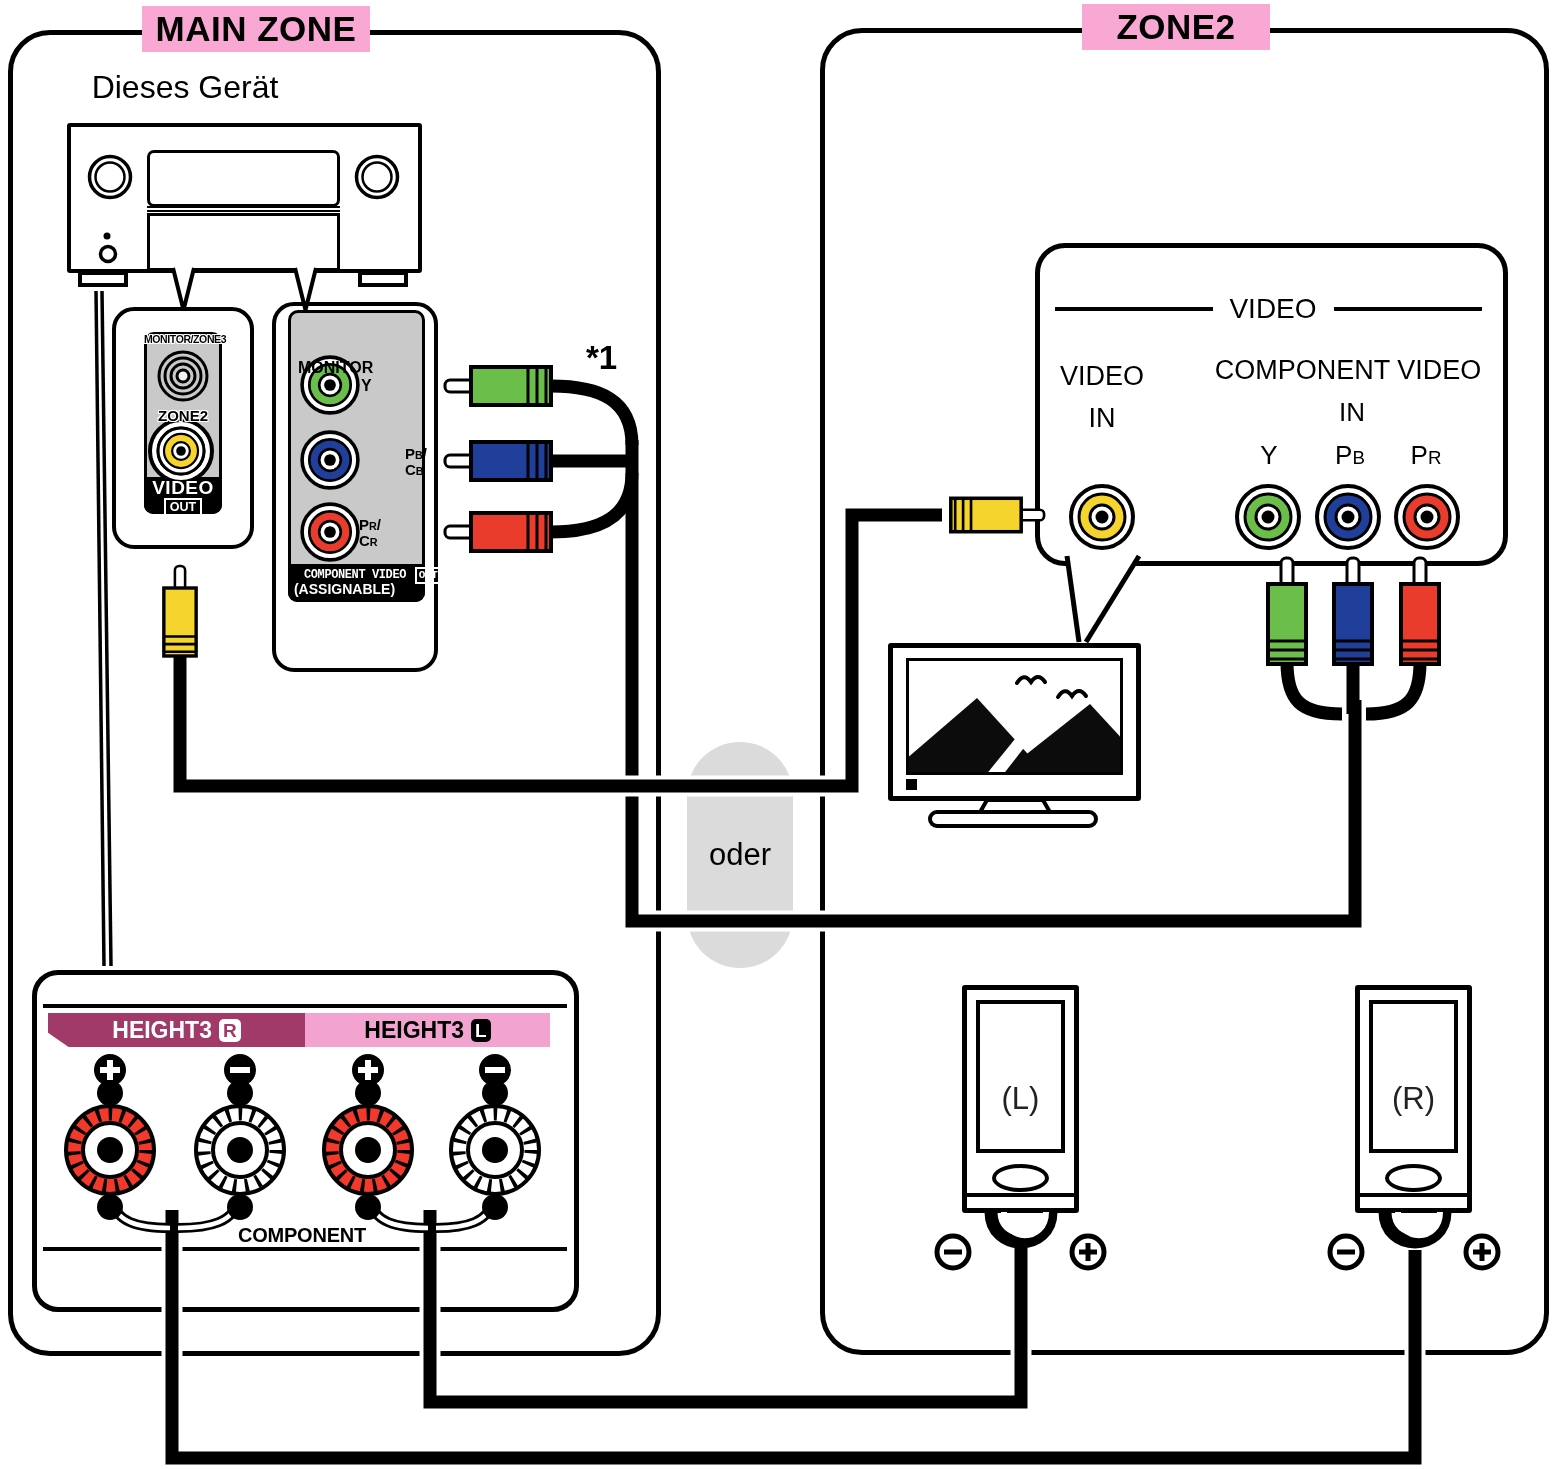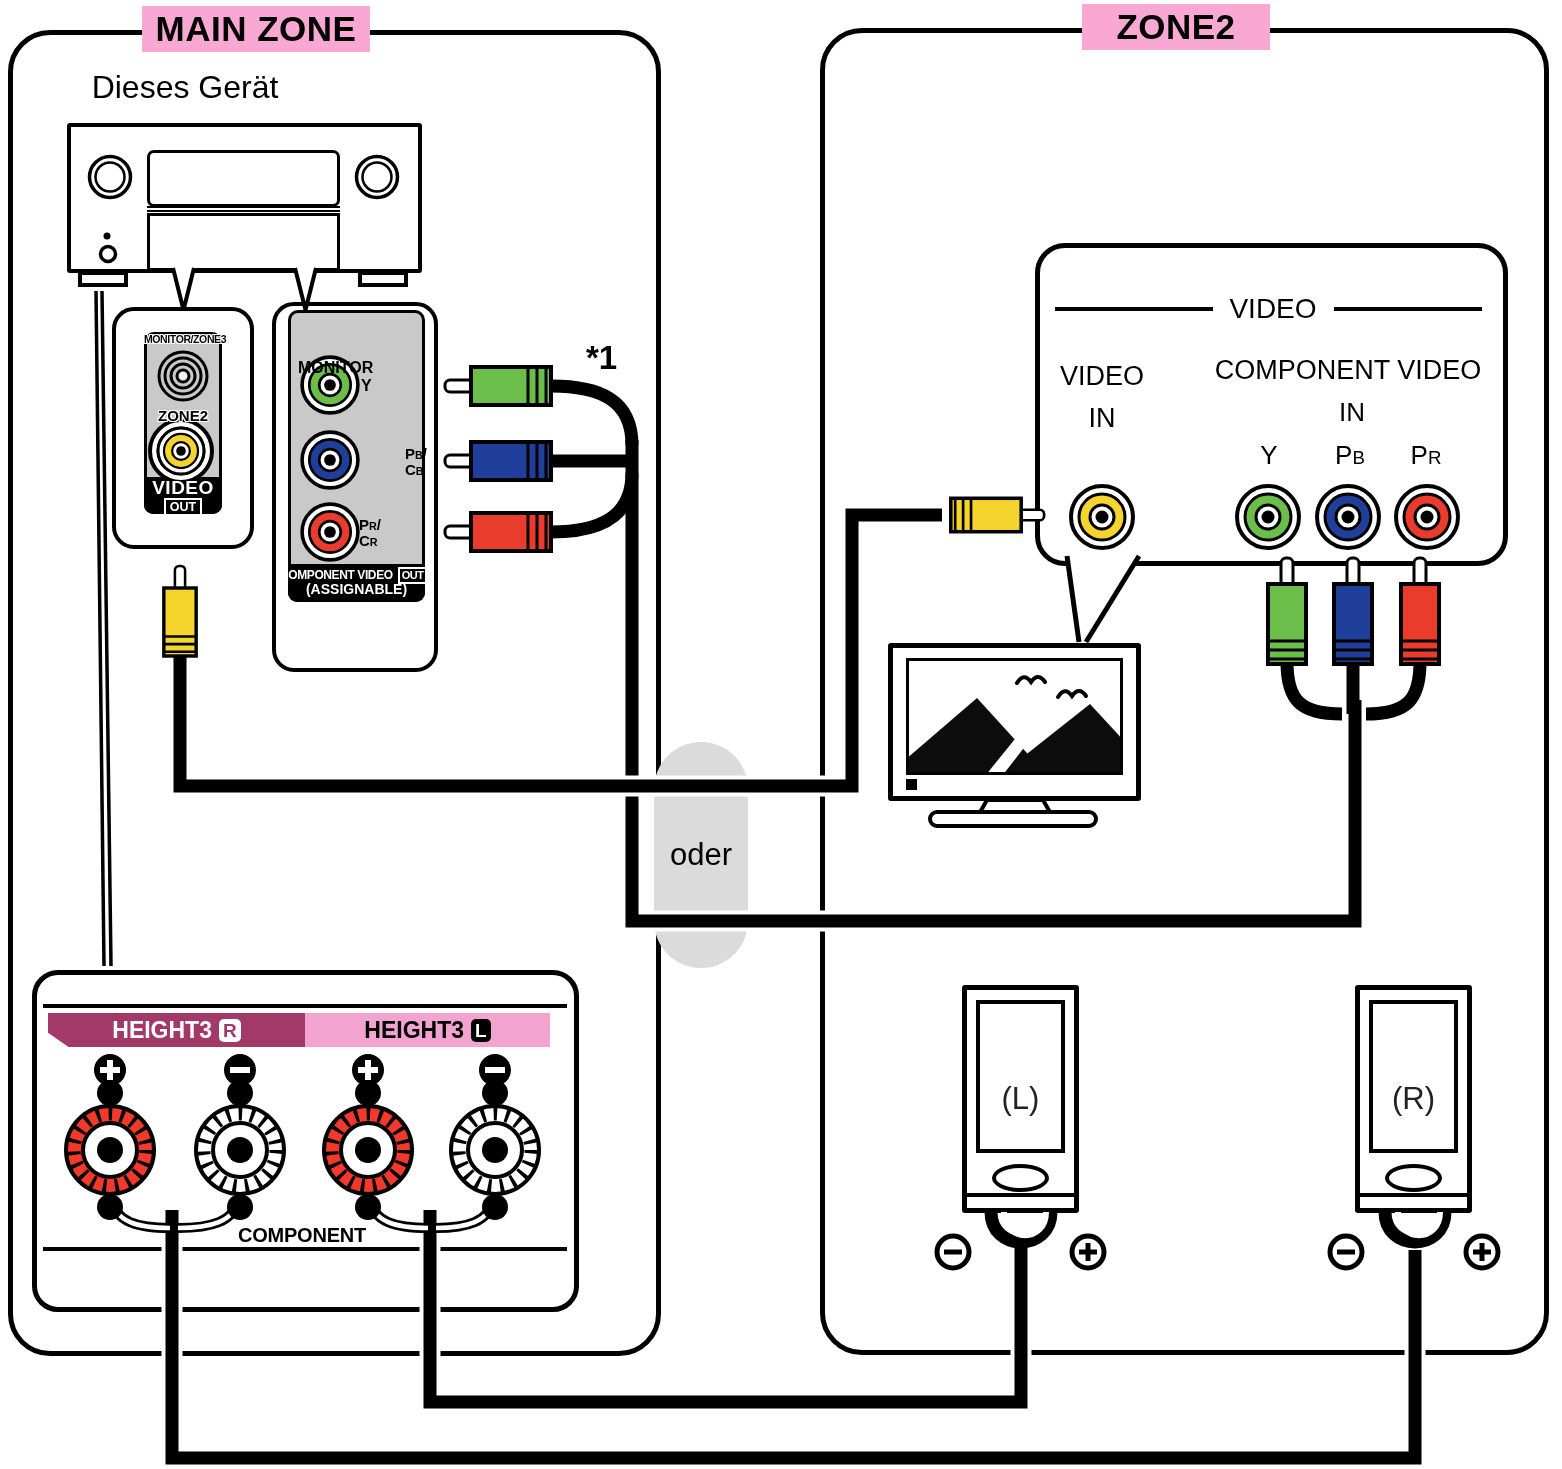--- a/index.html
+++ b/index.html
@@ -68,29 +68,29 @@
   <div class="lbl" style="left:298px;top:322px;font-size:16px;font-weight:700;z-index:5;margin-top:37px;">MONITOR</div>
   <div class="lbl" style="left:361px;top:377px;font-size:16px;font-weight:700;z-index:5;">Y</div>
   <div class="lbl" style="left:359px;top:446px;font-size:15px;font-weight:700;z-index:5;margin-left:46px;">
     <span>P</span><span class="sub">B</span><span>/</span><br>
     <span>C</span><span class="sub">B</span>
   </div>
   <div class="lbl" style="left:359px;top:517px;font-size:15px;font-weight:700;z-index:5;">
     <span>P</span><span class="sub">R</span><span>/</span><br>
     <span>C</span><span class="sub">R</span>
   </div>
-  <div class="lbl ctr" style="left:280px;top:567px;width:137px;font-size:12px;font-weight:700;color:#fff;letter-spacing:-.4px;white-space:nowrap;z-index:5;">
+  <div class="lbl ctr" style="left:304px;top:567px;width:137px;font-size:12px;font-weight:700;color:#fff;letter-spacing:-.4px;white-space:nowrap;z-index:5;font-family:Liberation Mono, monospace;">
     <span>COMPONENT VIDEO</span>
     <span class="wbadge" style="font-size:11px;border-width:2px;padding:0 2px;margin-left:2px;">OUT</span>
   </div>
-  <div class="lbl ctr" style="left:288px;top:582px;width:137px;font-size:14px;font-weight:700;color:#fff;z-index:5;">(ASSIGNABLE)</div>
+  <div class="lbl ctr" style="left:276px;top:582px;width:137px;font-size:14px;font-weight:700;color:#fff;z-index:5;">(ASSIGNABLE)</div>
 
   <div class="lbl" style="left:586px;top:340px;font-size:33px;font-weight:700;z-index:5;">*1</div>
 
-  <div class="pill" style="left:654px;top:742px;width:94px;height:226px;text-align:right;">
+  <div class="pill" style="left:687px;top:742px;width:106px;height:226px;text-align:right;">
     <span style="font-size:31px;">oder</span>
   </div>
 
   <div class="box" style="left:1035px;top:243px;width:473px;height:323px;border-radius:30px;background:#fff;z-index:2;"></div>
   <div class="lbl ctr" style="left:1218px;top:294px;width:110px;font-size:28px;z-index:5;">VIDEO</div>
   <div class="hline" style="left:1055px;top:307px;width:158px;height:4px;z-index:5;"></div>
   <div class="hline" style="left:1334px;top:307px;width:148px;height:4px;z-index:5;"></div>
   <div class="lbl ctr" style="left:1037px;top:356px;width:130px;font-size:27px;line-height:1.55;z-index:5;">
     <span>VIDEO</span><br>
     <span>IN</span>

